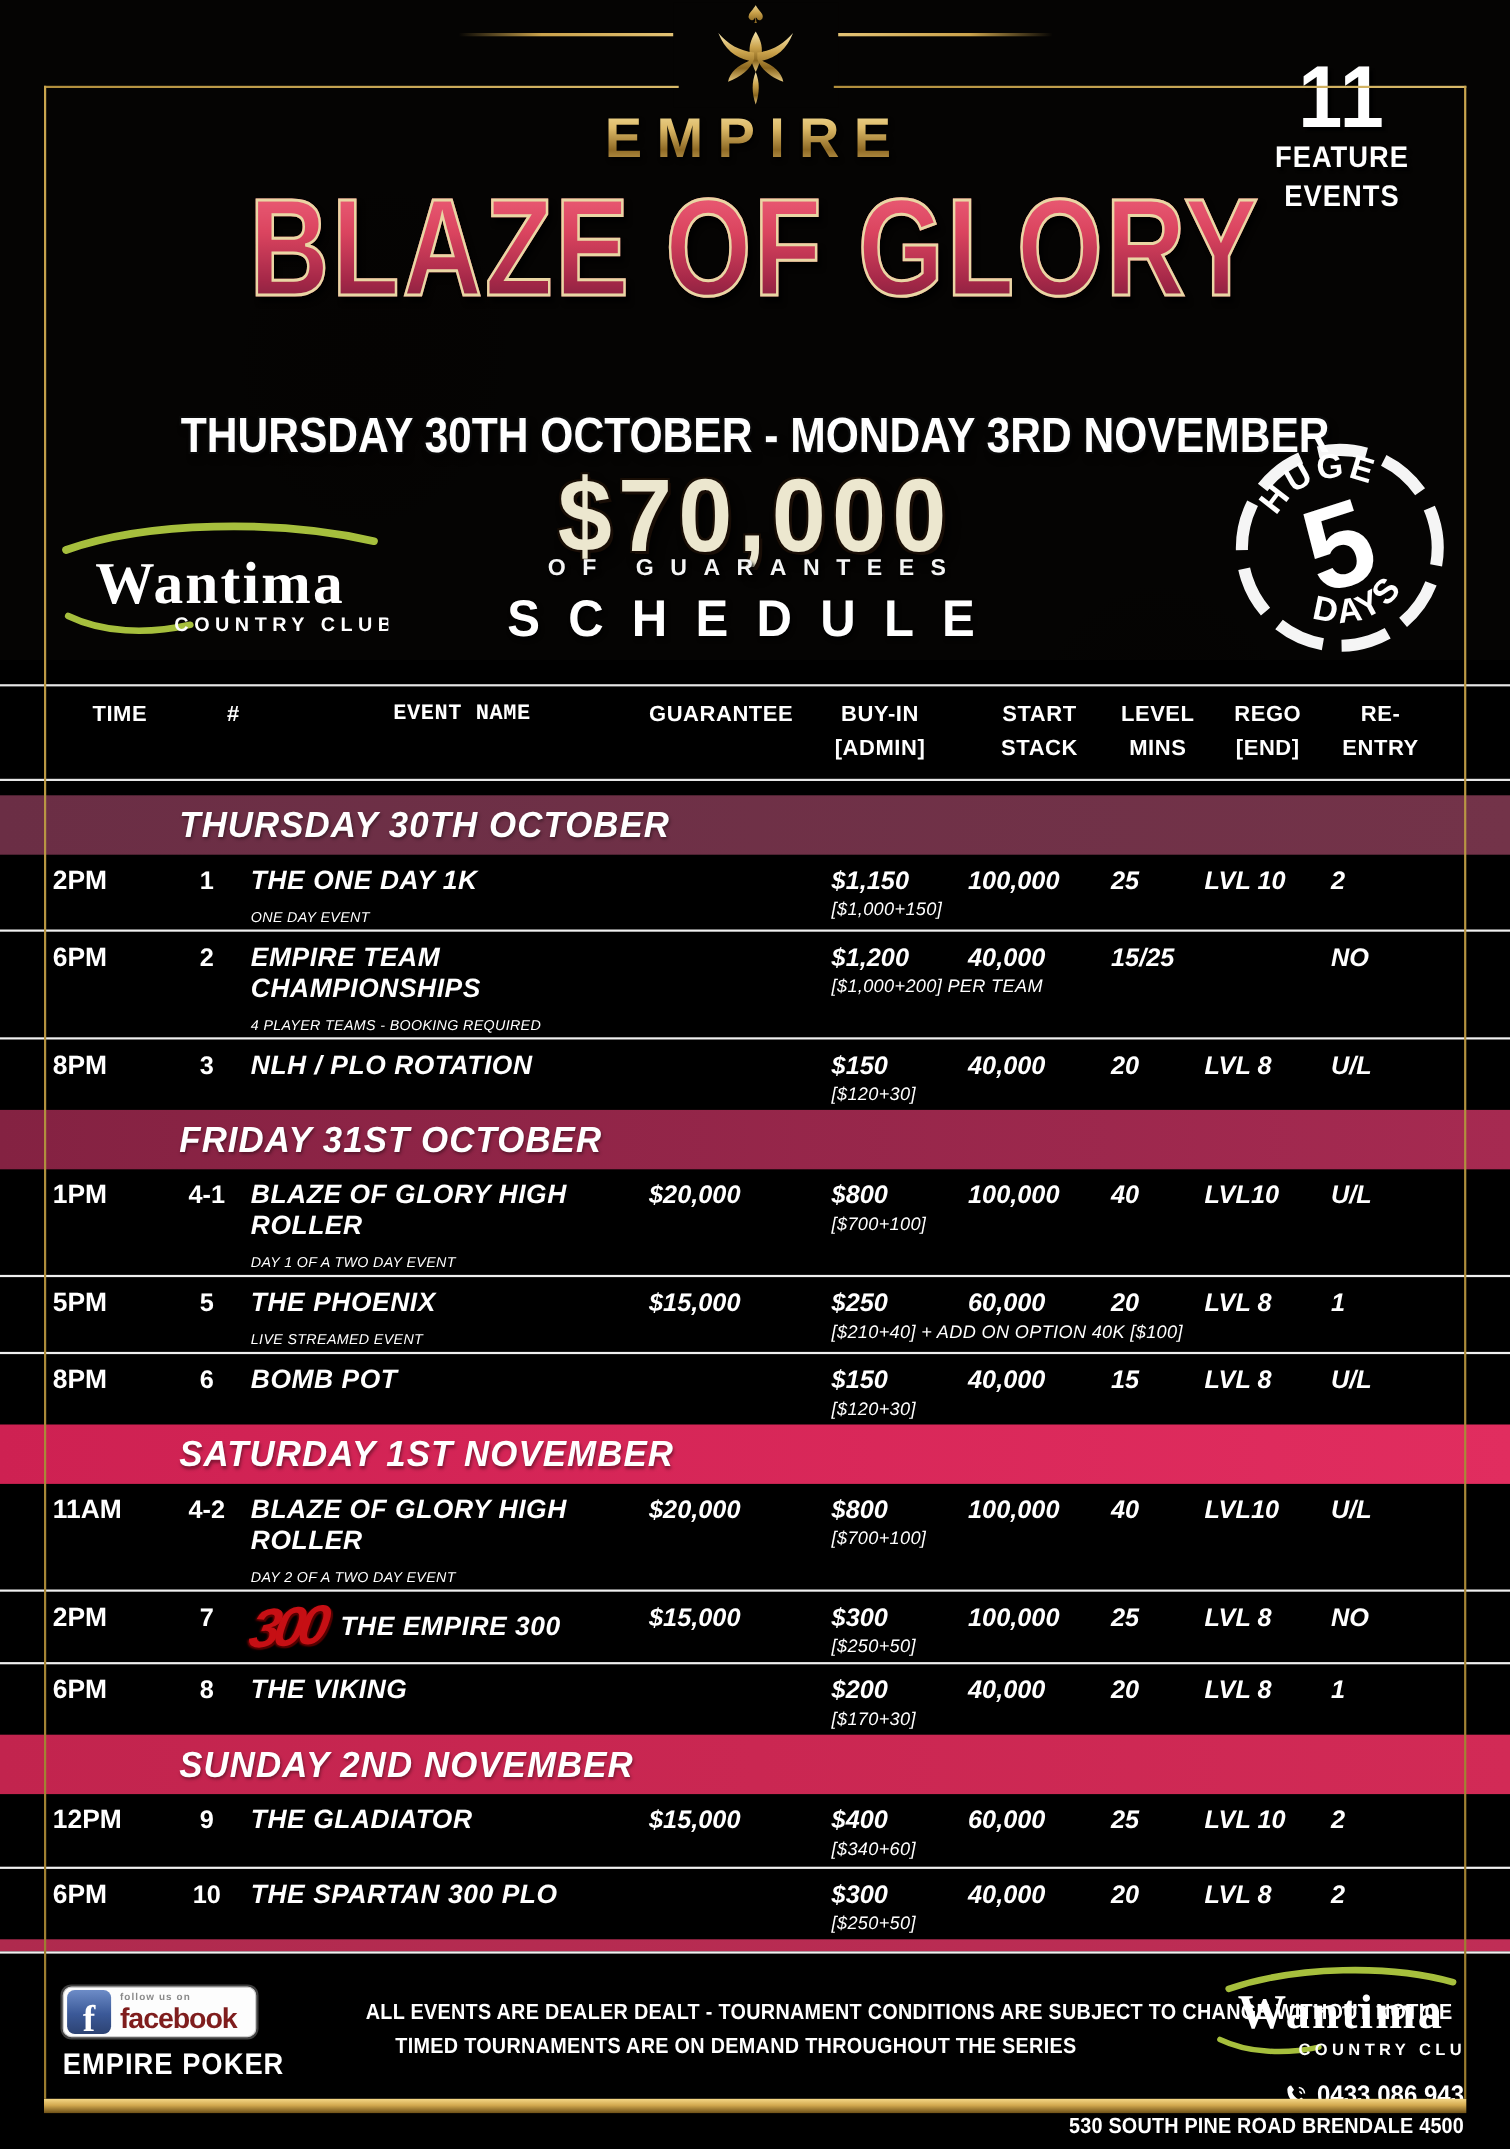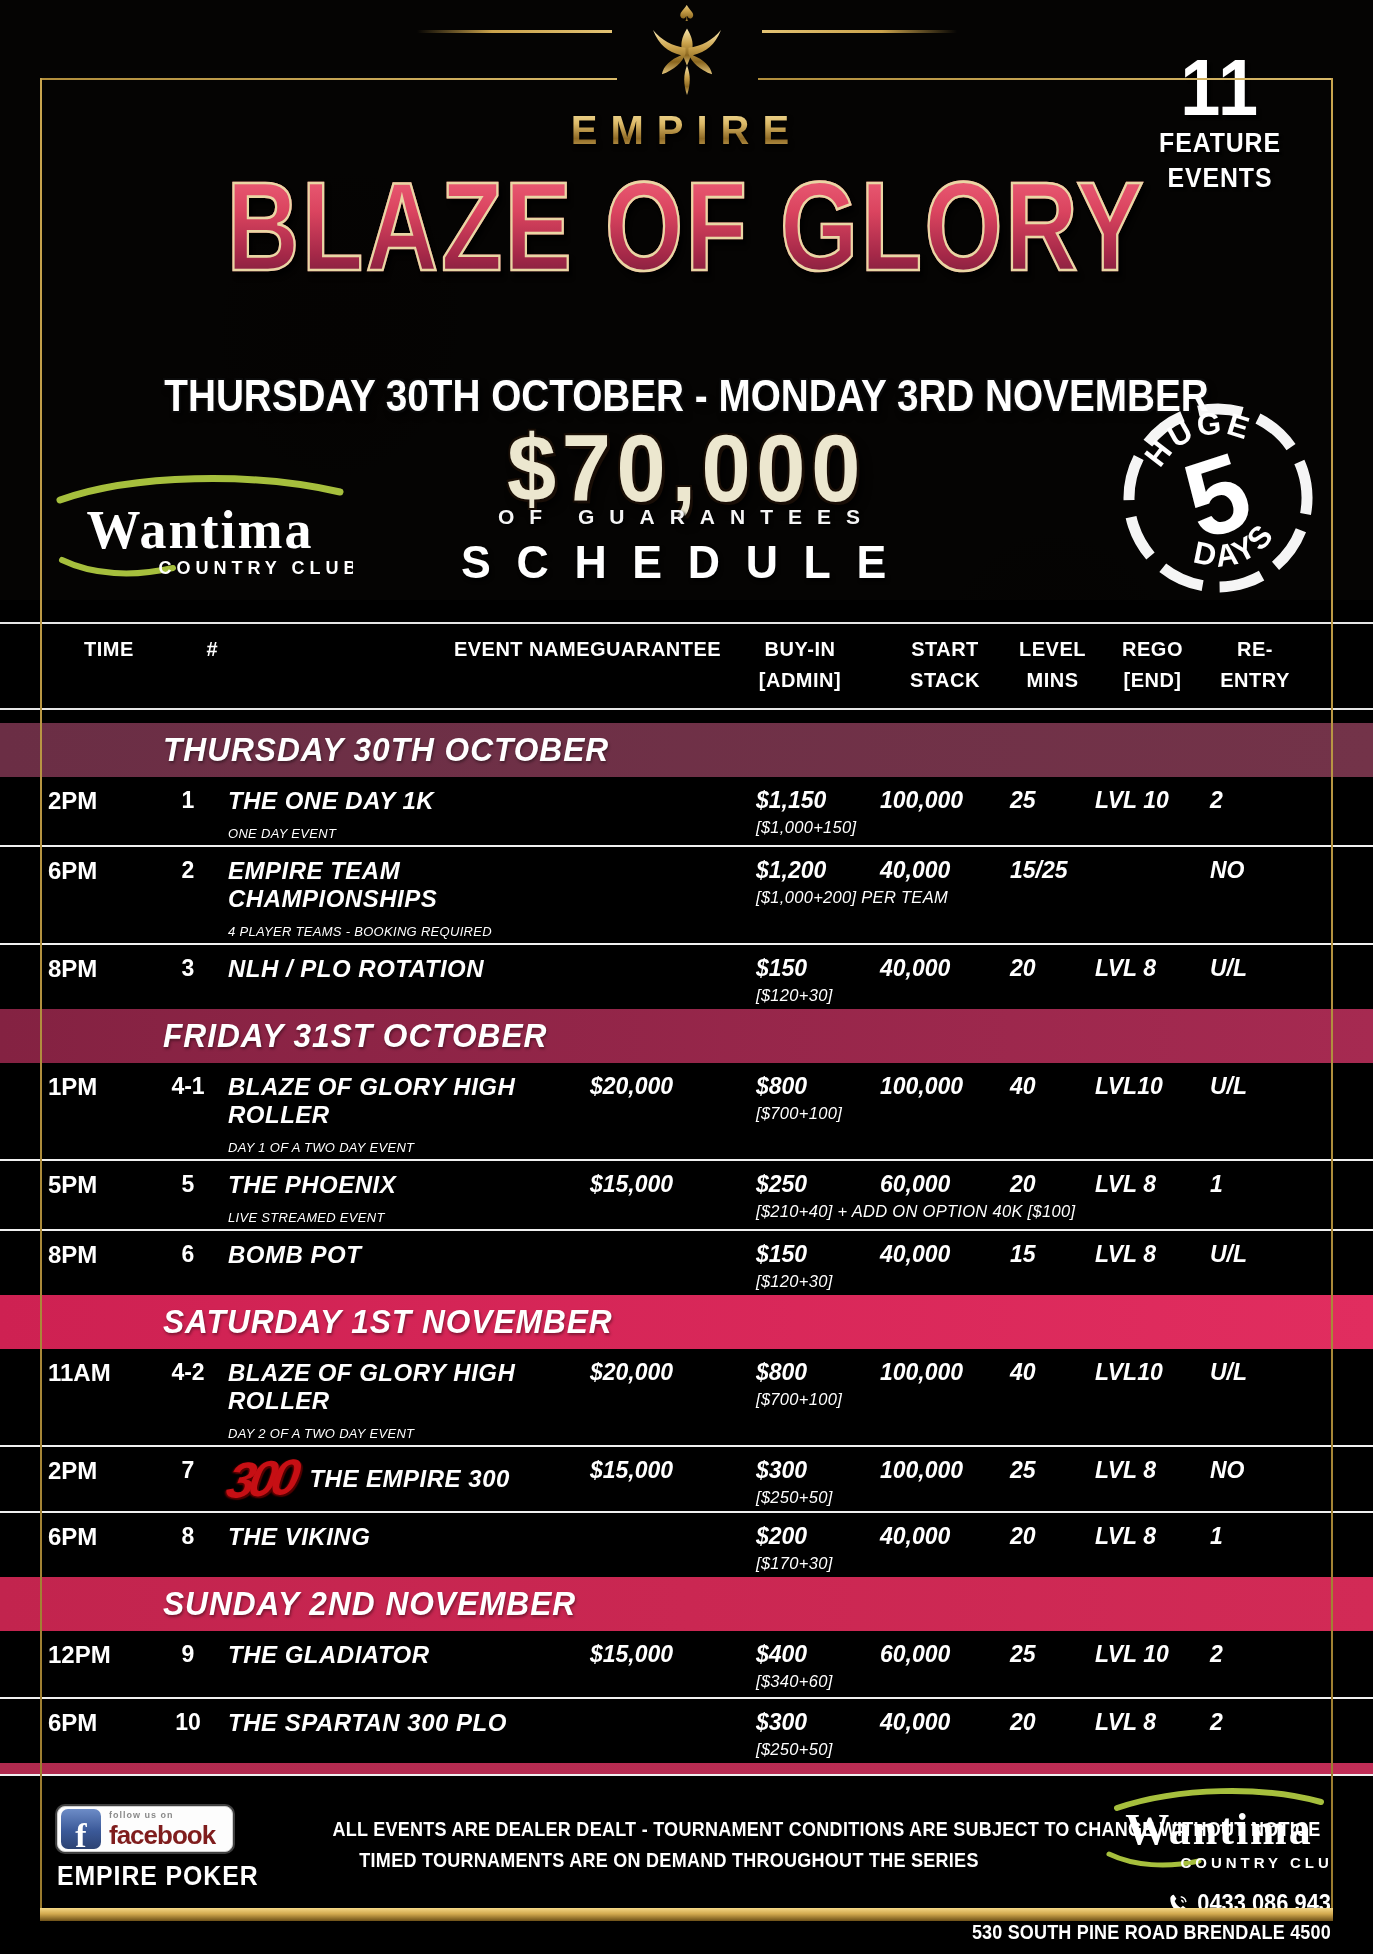--- a/index.html
+++ b/index.html
@@ -21,21 +21,21 @@
   .figure{position:absolute;width:260px;height:330px;border-radius:45%;background:radial-gradient(closest-side,rgba(5,3,2,.92),rgba(5,3,2,.55) 65%,transparent);}
   .figure.l{left:210px;top:160px;transform:rotate(8deg);}
   .figure.r{left:930px;top:190px;transform:rotate(-8deg);}
   .hero *{position:relative;}
   .center-col{position:absolute;left:0;right:0;text-align:center;}
   .phoenix-wrap{position:absolute;left:50%;top:2px;transform:translateX(-50%);width:150px;height:96px;background:#050403;
                 display:flex;justify-content:center;z-index:3;}
   .logo-line{position:absolute;top:30px;height:3px;width:215px;z-index:2;}
   .logo-line.l{left:50%;margin-left:-270px;background:linear-gradient(90deg,transparent,#caa24b 35%,#e7c87b);}
   .logo-line.r{left:50%;margin-left:55px;background:linear-gradient(270deg,transparent,#caa24b 35%,#e7c87b);}
-  .brand-name{top:108px;font-size:40px;font-weight:900;letter-spacing:13px;
+  .brand-name{top:96px;font-size:51px;font-weight:900;letter-spacing:13px;
     background:linear-gradient(180deg,#f6e3a3 0%,#dcb967 35%,#8f6a25 68%,#d9b768 100%);
     -webkit-background-clip:text;background-clip:text;color:transparent;
     filter:drop-shadow(2px 3px 2px rgba(0,0,0,.8));}
   .brand-sub{top:150px;font-size:19px;font-weight:400;letter-spacing:24px;color:#f3f3f3;}
   .big-title{top:163px;font-size:114px;line-height:1.02;font-weight:900;letter-spacing:3px;
     transform:scaleX(.88) scaleY(1.1);transform-origin:center top;
     background:linear-gradient(180deg,#f0647c 0%,#da445f 38%,#a52848 72%,#6d1b38 100%);
     -webkit-background-clip:text;background-clip:text;color:transparent;
     -webkit-text-stroke:2.5px #e9d6a4;
     filter:drop-shadow(4px 5px 2px rgba(0,0,0,.75));white-space:nowrap;}
@@ -60,21 +60,21 @@
   .chip-stamp{position:absolute;left:1112px;top:392px;width:212px;height:212px;z-index:2;transform:rotate(-18deg);}
   
   .schedule{position:relative;padding-top:22px;background:#000;}
   .grid{display:grid;grid-template-columns:118px 100px 372px 130px 160px 130px 85px 115px 90px;
         box-sizing:border-box;width:100%;padding-right:73px;}
   .table-head{border-top:2px solid #e6e6e6;border-bottom:2px solid #e6e6e6;
         padding-top:10px;padding-bottom:12px;margin-bottom:13px;}
   .hcell{font-size:20px;font-weight:700;letter-spacing:.5px;text-align:center;line-height:1.55;}
   .hc0{text-align:left;padding-left:84px;}
   .hc1{text-align:right;}
-  .hc2{text-align:right;padding-left:32px;}
+  .hc2{text-align:center;padding-left:32px;font-family:Liberation Mono, monospace;}
   .day-bar{height:54px;display:flex;align-items:center;padding-left:163px;box-sizing:border-box;}
   .day-bar span{font-style:italic;font-weight:900;font-size:33px;letter-spacing:1px;color:#fff;
     text-shadow:1px 2px 3px rgba(0,0,0,.4);transform:scaleX(.96);transform-origin:left;}
   .row{min-height:66px;align-items:start;padding-top:10px;padding-bottom:4px;box-sizing:border-box;}
   .row.tall{min-height:74px;}
   .rows .row + .row{border-top:2px solid #f0f0f0;}
   .c-time{padding-left:48px;font-weight:700;font-size:24px;}
   .c-num{text-align:center;padding-left:40px;font-weight:700;font-size:23px;}
   .c-name{padding-left:10px;font-style:italic;font-weight:900;font-size:24px;letter-spacing:.5px;}
   .c-name .sub{font-size:13px;font-weight:400;margin-top:11px;letter-spacing:.3px;}

